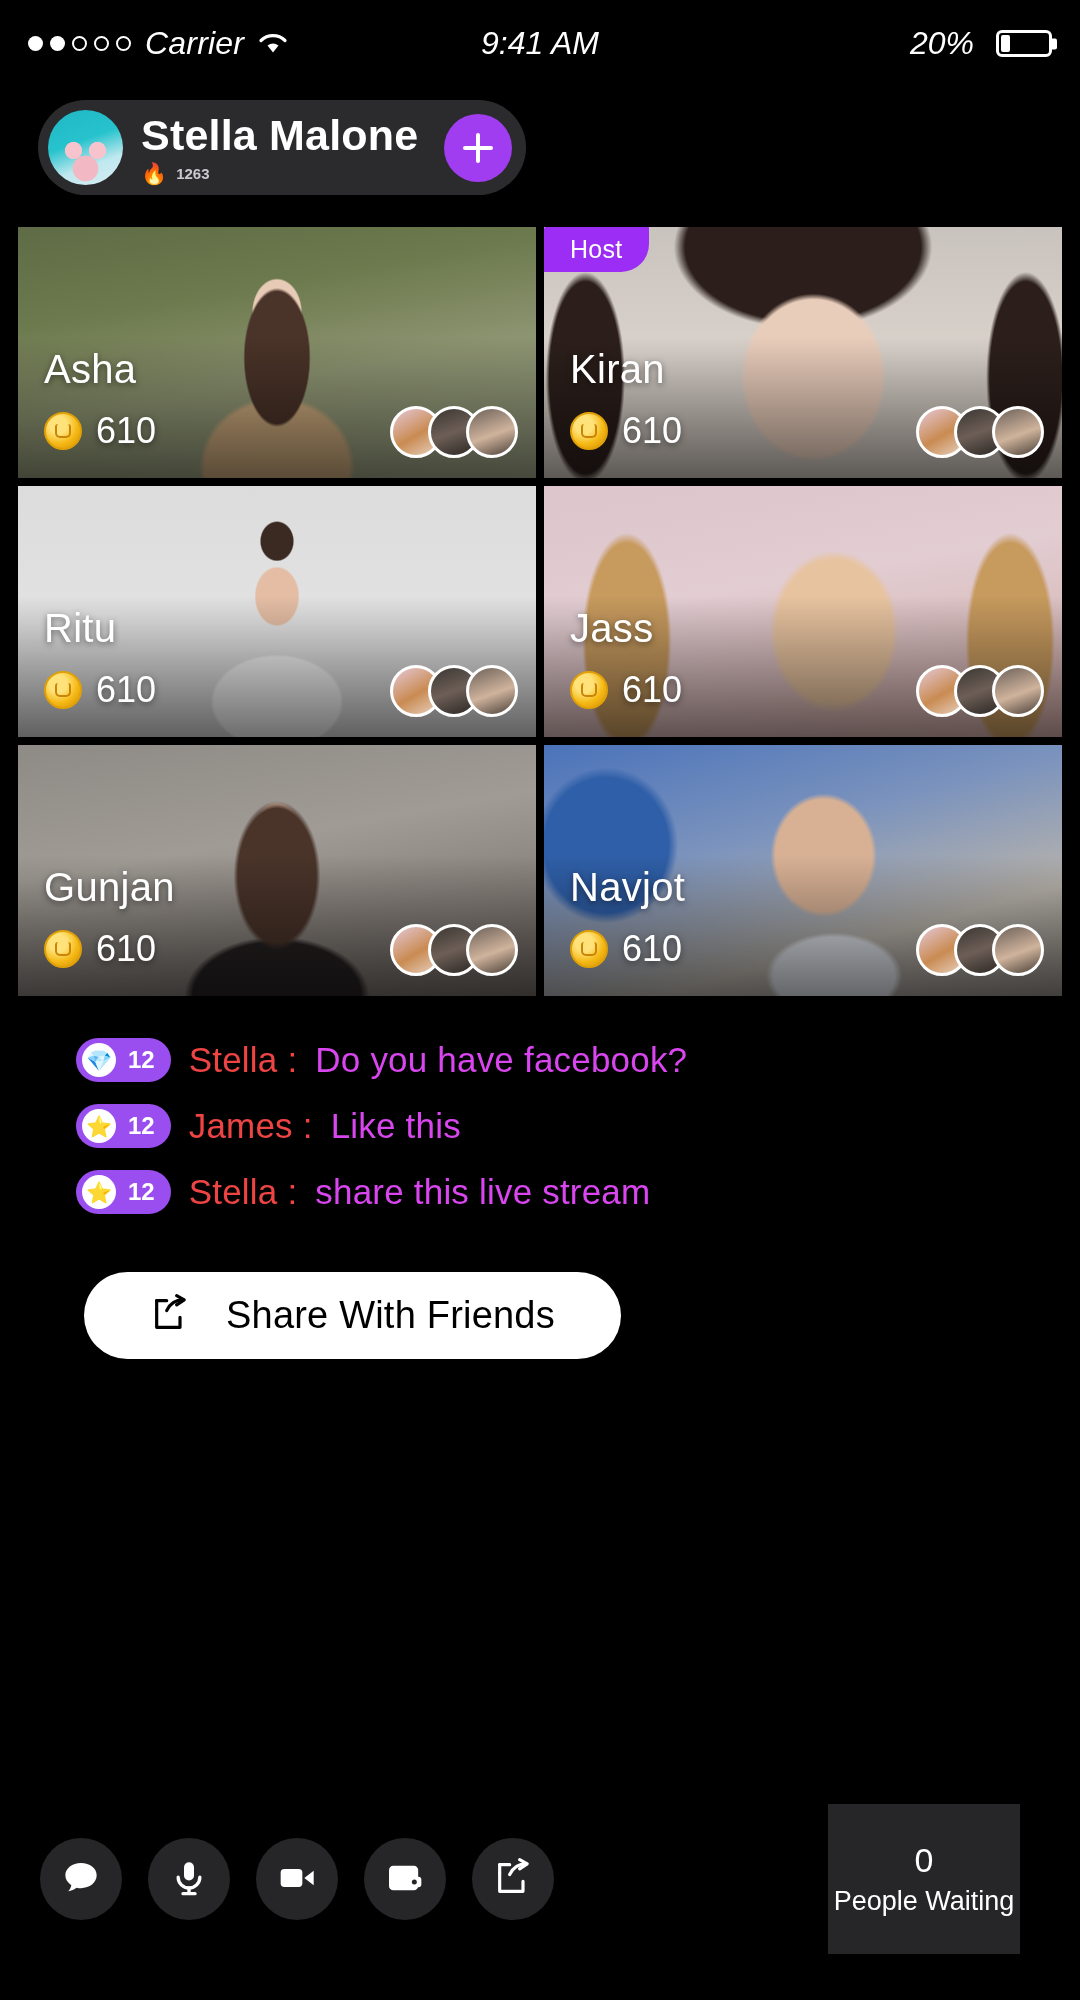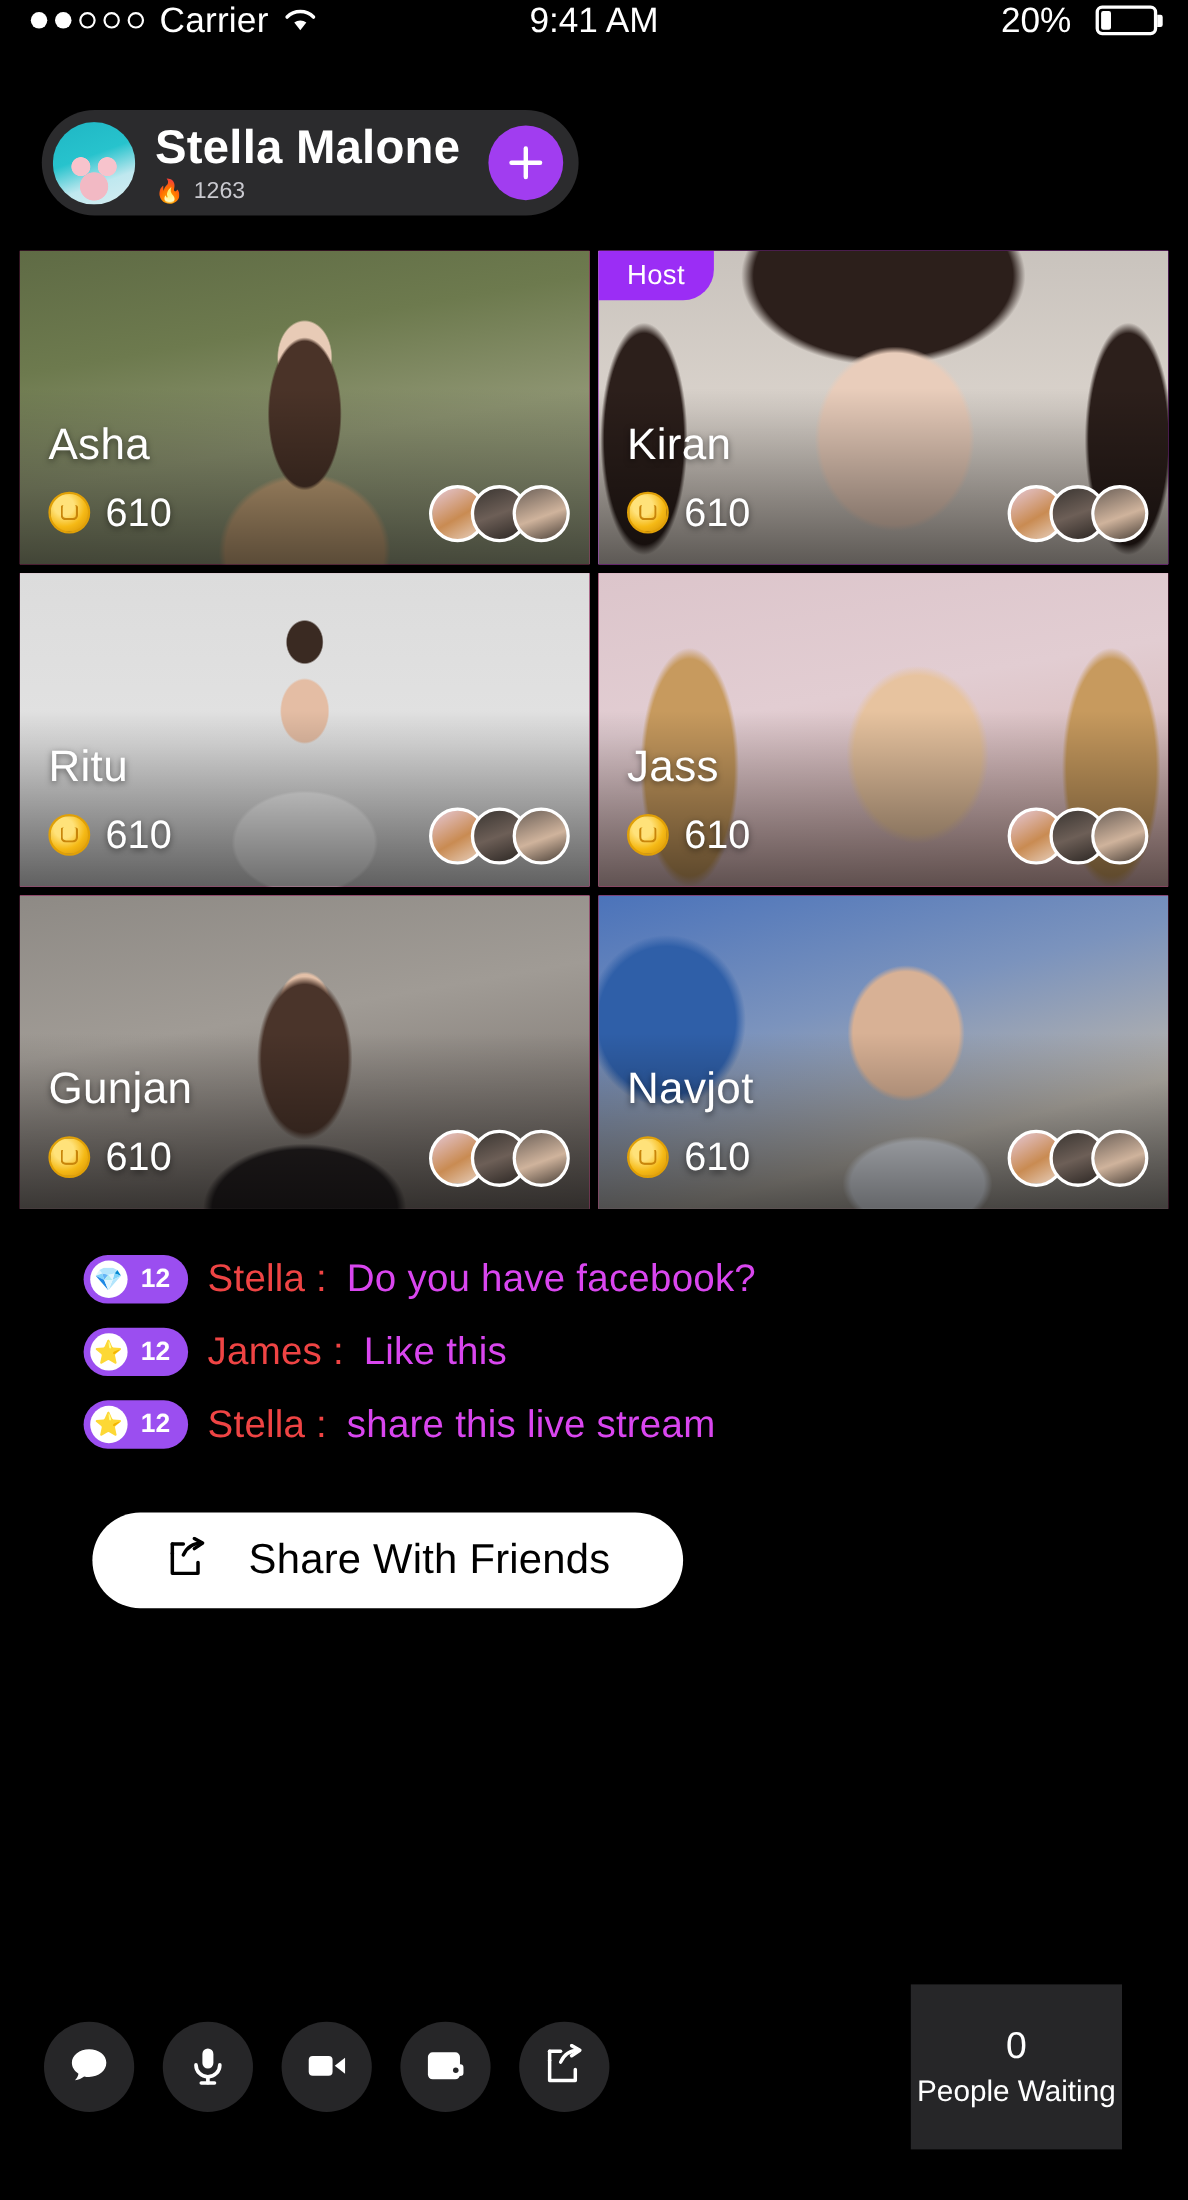--- a/index.html
+++ b/index.html
@@ -6,23 +6,24 @@
   html,body { width:1080px; height:2000px; background:#000; overflow:hidden; }
   body {
     font-family:"Liberation Sans", sans-serif;
     color:#fff;
     -webkit-font-smoothing:antialiased;
   }
 
   
   .statusbar {
     height:62px; width:100%;
-    display:flex; align-items:flex-start;
+    display:flex; align-items:flex-end;
     padding:0 28px;
     position:relative;
+    font-style:italic;
   }
   .sb-left { display:flex; align-items:center; gap:14px; }
   .dots { display:flex; align-items:center; gap:7px; }
   .dot { width:15px; height:15px; border-radius:50%; }
   .dot.filled { background:#fff; }
   .dot.empty { background:transparent; border:2px solid #fff; }
   .carrier { font-size:32px; font-weight:500; letter-spacing:.2px; }
   .wifi { width:30px; height:24px; position:relative; }
   .sb-time {
     position:absolute; left:0; right:0; text-align:center;
@@ -57,42 +58,42 @@
       radial-gradient(circle at 50% 78%, #f2b9c4 0 18%, transparent 19%),
       radial-gradient(circle at 34% 54%, #f7c3cc 0 13%, transparent 14%),
       radial-gradient(circle at 66% 54%, #f7c3cc 0 13%, transparent 14%),
       linear-gradient(160deg,#1fb6c4 0%, #27c3cd 42%, #bfe8ef 70%, #d8eef2 100%);
     flex:0 0 auto;
   }
   .host-meta { display:flex; flex-direction:column; gap:3px; }
   .host-name { font-size:43px; font-weight:700; letter-spacing:.2px; }
   .host-score { display:flex; align-items:center; gap:9px; }
   .flame { font-size:21px; line-height:1; color:#e8e8ea; }
-  .score-num { font-size:21px; color:#c9c9cf; font-weight:400; }
+  .score-num { font-size:15px; color:#c9c9cf; font-weight:700; }
   .plus-btn {
     width:68px; height:68px; border-radius:50%;
     background:#a13df0; margin-left:8px;
     display:flex; align-items:center; justify-content:center;
     border:none; cursor:pointer; flex:0 0 auto;
   }
   .plus-btn .bar-h { position:absolute; width:30px; height:4px; background:#fff; border-radius:2px; }
   .plus-btn .bar-v { position:absolute; width:4px; height:30px; background:#fff; border-radius:2px; }
   .plus-inner { position:relative; width:30px; height:30px; display:flex; align-items:center; justify-content:center; }
 
   
   .grid {
     margin-top:32px;
     display:grid;
     grid-template-columns:1fr 1fr;
     gap:8px;
     padding:0 18px;
   }
   .card {
-    position:relative; height:285px; overflow:hidden;
-    background:#ec4899;
+    position:relative; height:251px; overflow:hidden;
+    background:#c2410c;
   }
   .card.host-card { outline:4px solid #9b2df5; outline-offset:-4px; }
   .card .photo { position:absolute; inset:0; }
 
   
   .ph-asha {
     background:
       radial-gradient(ellipse 58px 120px at 50% 52%, #4a3328 0 55%, transparent 58%),
       radial-gradient(ellipse 34px 46px at 50% 34%, #e8cbb6 0 70%, transparent 74%),
       radial-gradient(ellipse 120px 110px at 50% 96%, #c9a77b 0 60%, transparent 65%),

